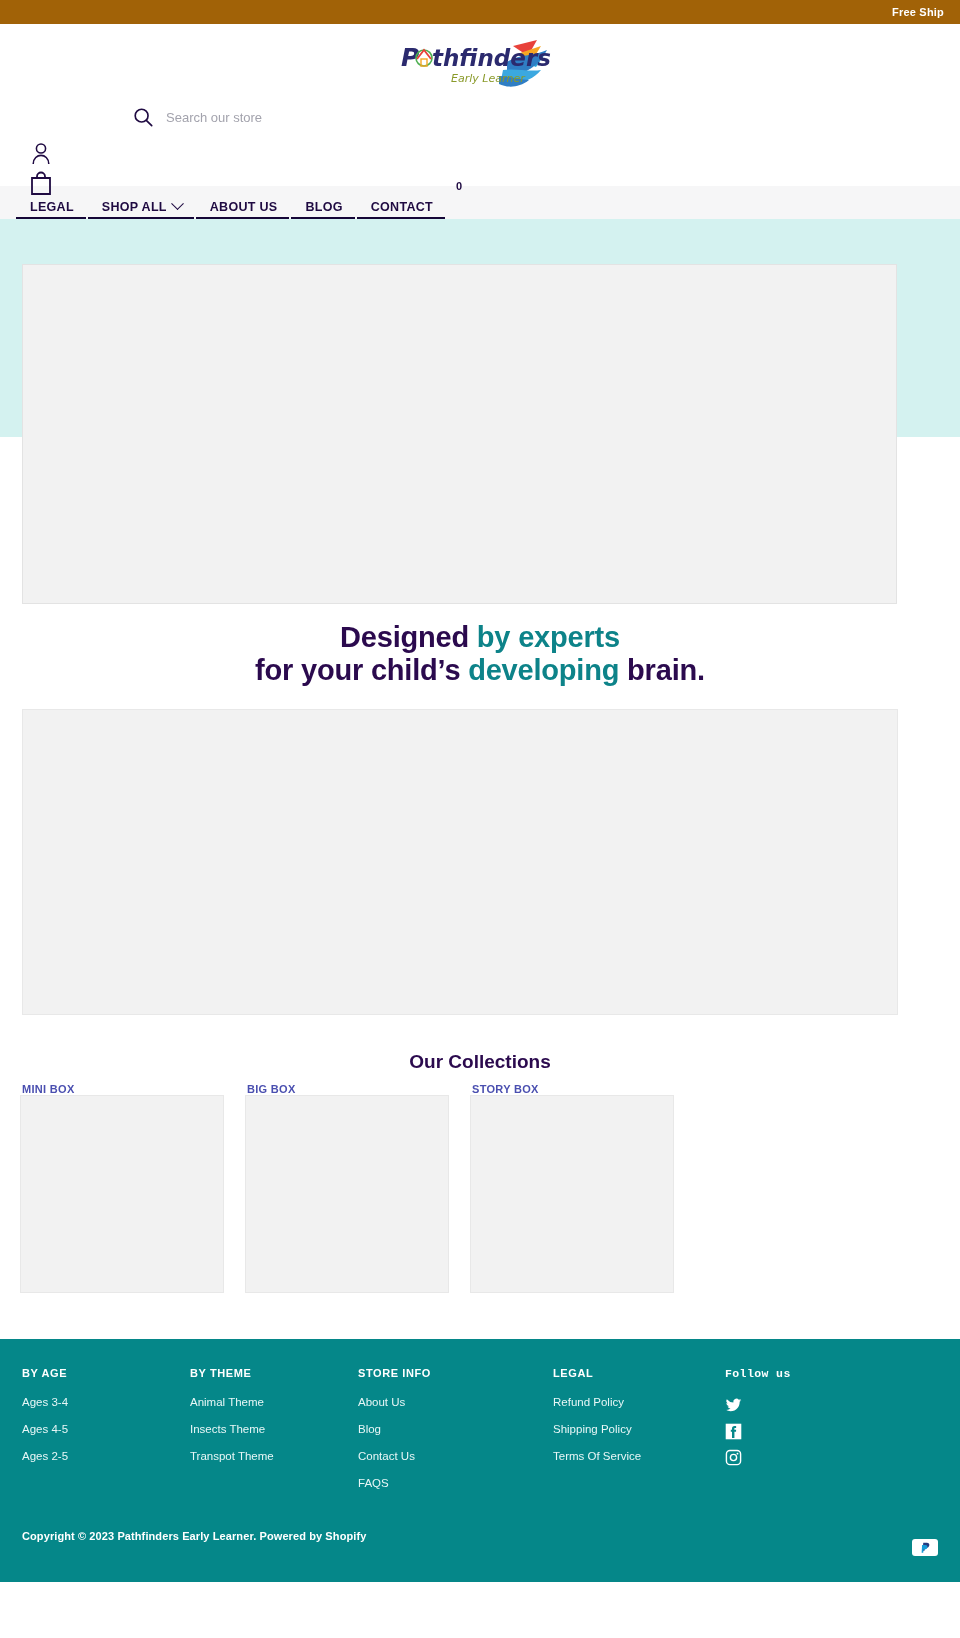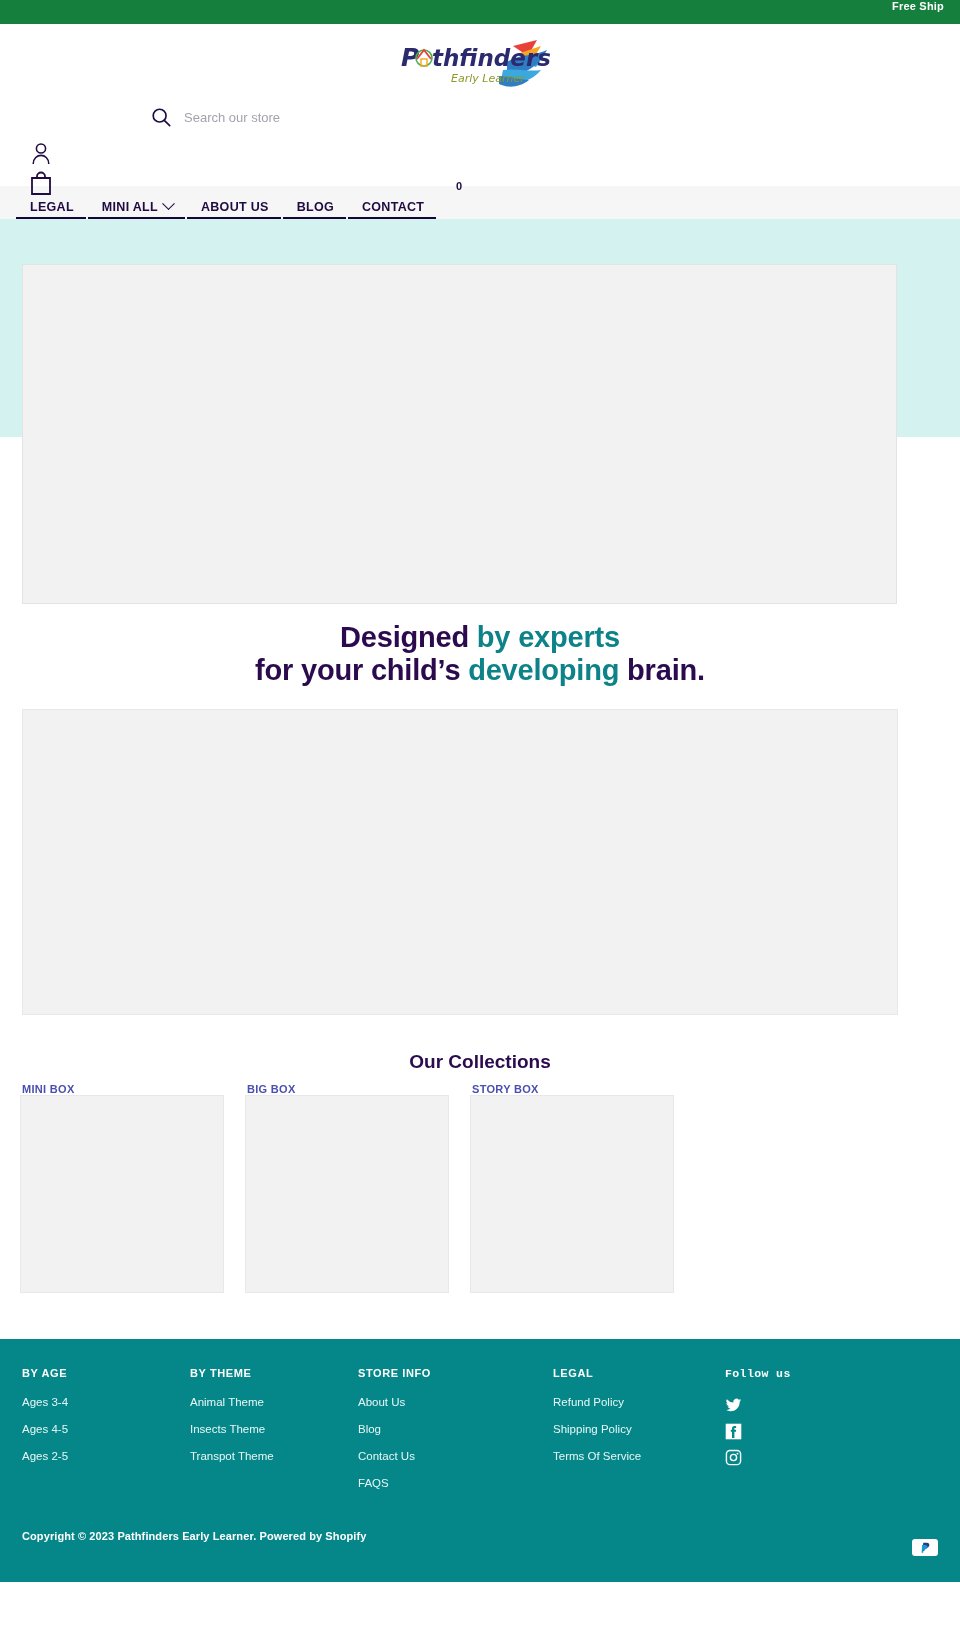--- a/index.html
+++ b/index.html
@@ -6,24 +6,24 @@
   html, body {
     width: 960px;
     background: #ffffff;
     font-family: "Liberation Sans", sans-serif;
     color: #1f0a42;
   }
   body { width: 960px; min-height: 1638px; position: relative; overflow-x: hidden; }
 
   
   .announce {
-    background: #15803d;
+    background: #a16207;
     height: 24px;
     display: flex;
-    align-items: flex-start;
+    align-items: center;
     justify-content: flex-end;
     padding-right: 16px;
   }
   .announce-text {
     color: #ffffff;
     font-size: 11px;
     font-weight: 700;
     letter-spacing: .2px;
   }
 
@@ -41,21 +41,21 @@
     width: 180px;
     height: 66px;
     display: flex;
     align-items: center;
     justify-content: center;
   }
   .logo-svg { display: block; }
 
   .search-row {
     position: absolute;
-    left: 150px;
+    left: 132px;
     top: 82px;
     display: flex;
     align-items: center;
     gap: 12px;
   }
   .search-icon { width: 22px; height: 22px; display: block; }
   .search-input {
     border: none;
     outline: none;
     font-family: "Liberation Sans", sans-serif;
@@ -318,21 +318,21 @@
   </div>
 
   <span class="cart-count">0</span>
 </header>
 
 <nav class="mainnav">
   <div class="navitem">
     <span class="navitem-label">LEGAL</span>
   </div>
   <div class="navitem">
-    <span class="navitem-label">MINI ALL</span>
+    <span class="navitem-label">SHOP ALL</span>
     <span class="chev"></span>
   </div>
   <div class="navitem">
     <span class="navitem-label">ABOUT US</span>
   </div>
   <div class="navitem">
     <span class="navitem-label">BLOG</span>
   </div>
   <div class="navitem">
     <span class="navitem-label">CONTACT</span>

